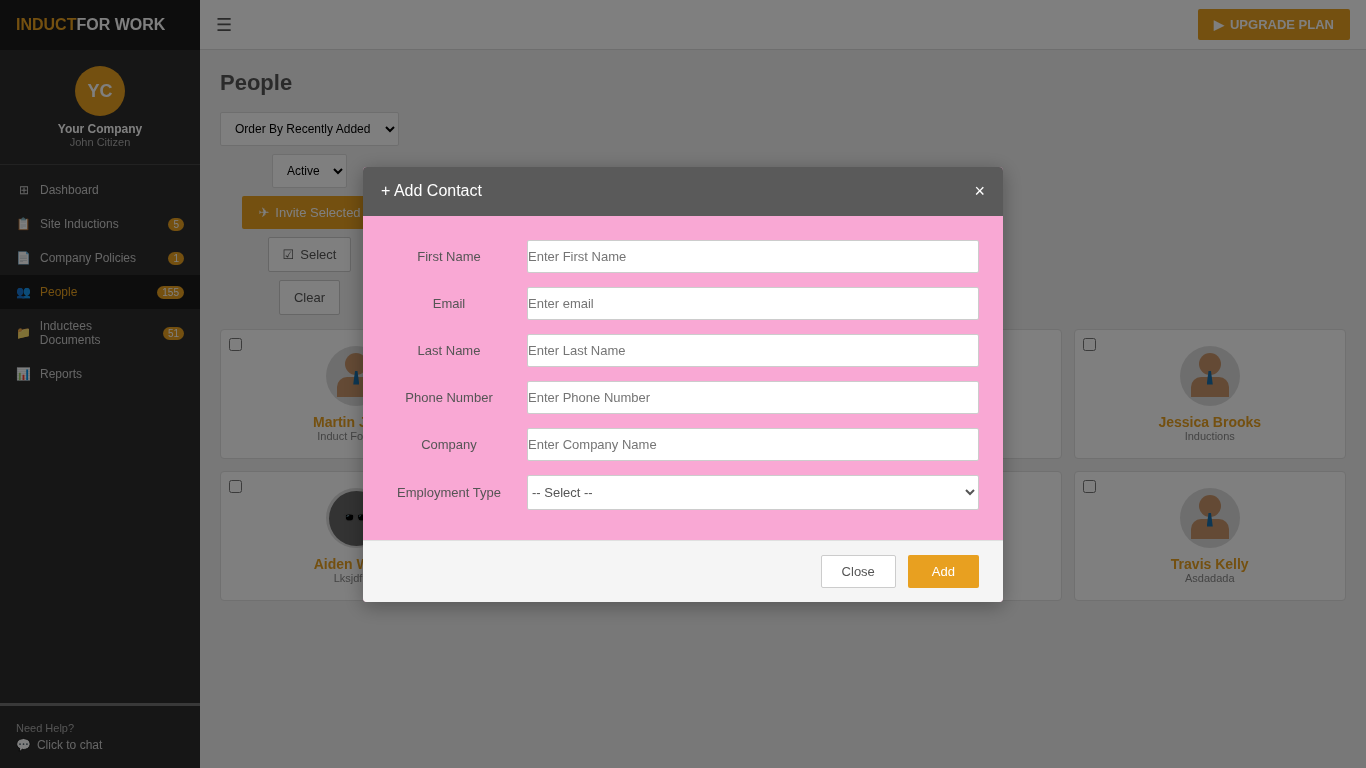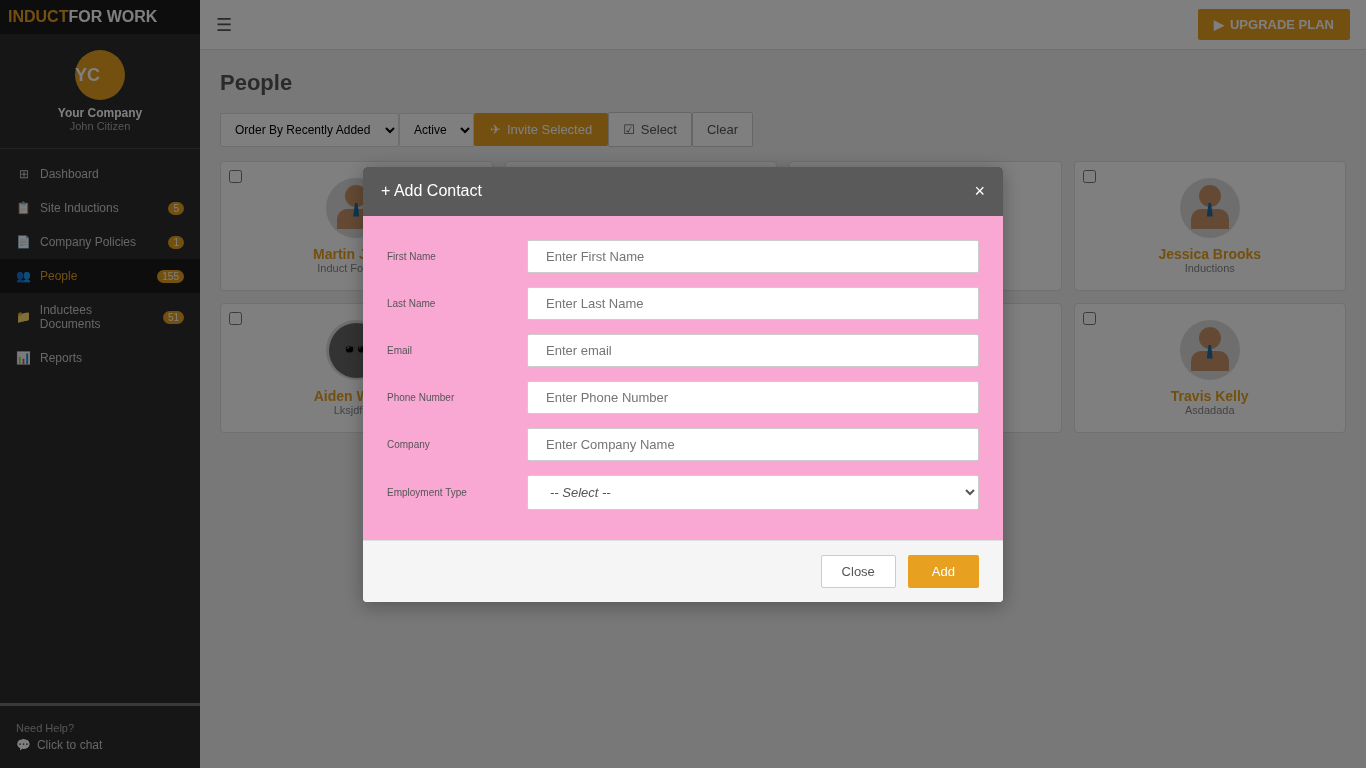--- a/index.html
+++ b/index.html
@@ -10,21 +10,21 @@
       width: 200px;
       background: #2c2c2c;
       color: #ccc;
       display: flex;
       flex-direction: column;
       flex-shrink: 0;
       height: 768px;
     }
     .sidebar-logo {
       background: #1a1a1a;
-      padding: 8px;
+      padding: 16px;
       display: flex;
       align-items: center;
     }
     .logo-text {
       font-size: 16px;
       font-weight: bold;
     }
     .logo-induct { color: #e8a020; }
     .logo-for { color: #fff; }
     .logo-work { color: #fff; }
@@ -33,21 +33,21 @@
       display: flex;
       flex-direction: column;
       align-items: center;
       padding: 16px;
       border-bottom: 1px solid #444;
     }
     .profile-avatar {
       width: 50px; height: 50px;
       border-radius: 50%;
       background: #e8a020;
-      display: flex; align-items: center; 
+      display: flex; align-items: center; justify-content: center;
       font-size: 18px; font-weight: bold; color: #fff;
       margin-bottom: 6px;
     }
     .profile-company { font-size: 12px; font-weight: bold; color: #fff; }
     .profile-name { font-size: 11px; color: #aaa; }
 
     .sidebar-nav { flex: 1; padding-top: 8px; }
     .nav-item {
       display: flex; align-items: center;
       padding: 10px 16px;
@@ -264,36 +264,36 @@
       padding: 24px 24px 16px;
     }
 
     .form-row {
       display: flex;
       align-items: center;
       margin-bottom: 14px;
     }
     .form-label {
       width: 140px;
-      font-size: 10px;
+      font-size: 13px;
       color: #555;
-      text-align: left;
+      text-align: center;
       padding-right: 16px;
       flex-shrink: 0;
     }
     .form-control {
       flex: 1;
-      padding: 8px 18px;
+      padding: 8px 0;
       border: 1px solid #ccc;
       border-radius: 2px;
       font-size: 13px;
       color: #555;
       outline: none;
     }
-    select.form-control { background: #fff; font-style: italic; }
+    select.form-control { background: #fff; }
 
     .modal-footer {
       background: #f5f5f5;
       padding: 14px 24px;
       display: flex;
       justify-content: flex-end;
       gap: 12px;
       border-top: 1px solid #e0e0e0;
     }
 
@@ -313,20 +313,22 @@
       padding: 8px 24px;
       cursor: pointer;
       font-size: 13px;
       border-radius: 2px;
     }
 
     
     .sort-area {
       display: flex;
       align-items: center;
+      gap: 8px;
+      flex-direction: column;
     }
     .sort-select {
       padding: 8px 10px;
       border: 1px solid #ddd;
       border-radius: 2px;
       font-size: 12px;
       background: #fff;
     }
 
     .filter-row {
@@ -561,27 +563,27 @@
     </div>
 
     <div class="modal-body">
 
       <div class="form-row">
         <label class="form-label">First Name</label>
         <input class="form-control" type="text" placeholder="Enter First Name" style="">
       </div>
 
       <div class="form-row">
+        <label class="form-label">Email</label>
+        <input class="form-control" type="email" placeholder="Enter email" style="">
+      </div>
+
+      <div class="form-row">
         <label class="form-label">Last Name</label>
         <input class="form-control" type="text" placeholder="Enter Last Name" style="">
-      </div>
-
-      <div class="form-row">
-        <label class="form-label">Email</label>
-        <input class="form-control" type="email" placeholder="Enter email" style="">
       </div>
 
       <div class="form-row">
         <label class="form-label">Phone Number</label>
         <input class="form-control" type="text" placeholder="Enter Phone Number" style="">
       </div>
 
       <div class="form-row">
         <label class="form-label">Company</label>
         <input class="form-control" type="text" placeholder="Enter Company Name" style="">

